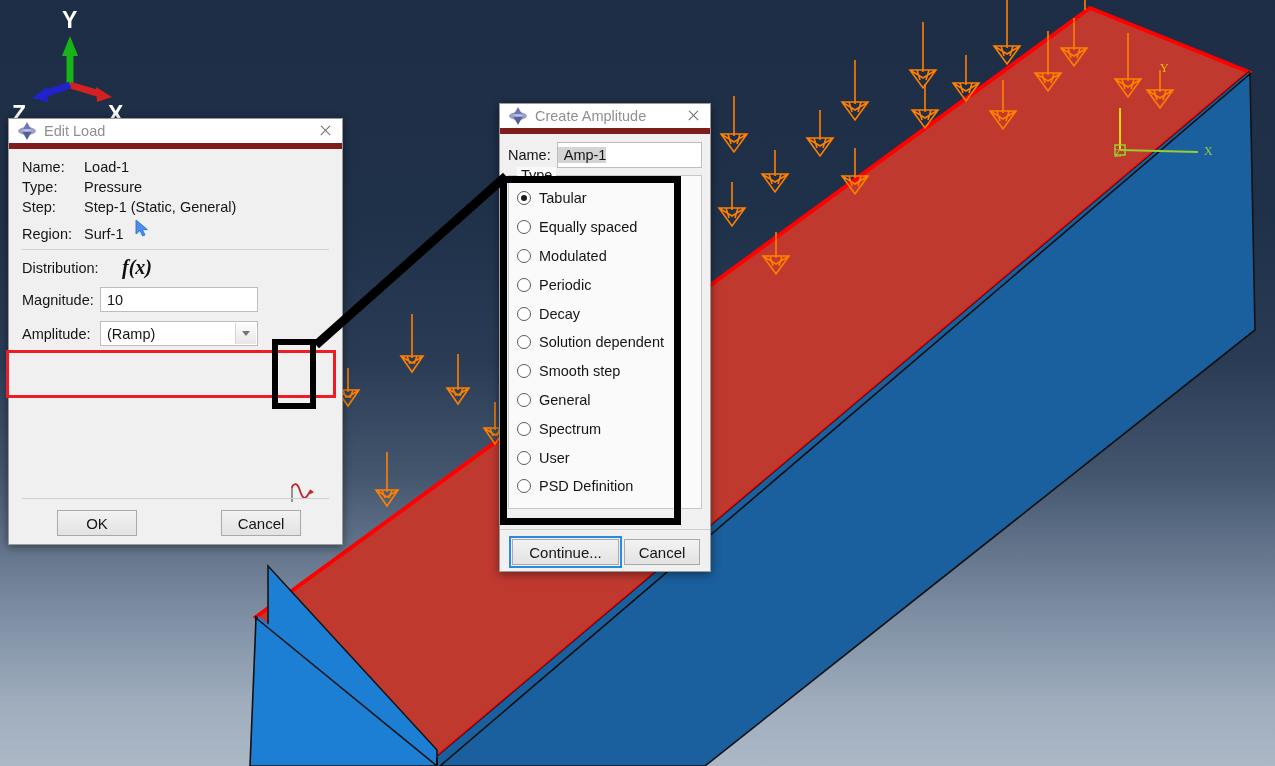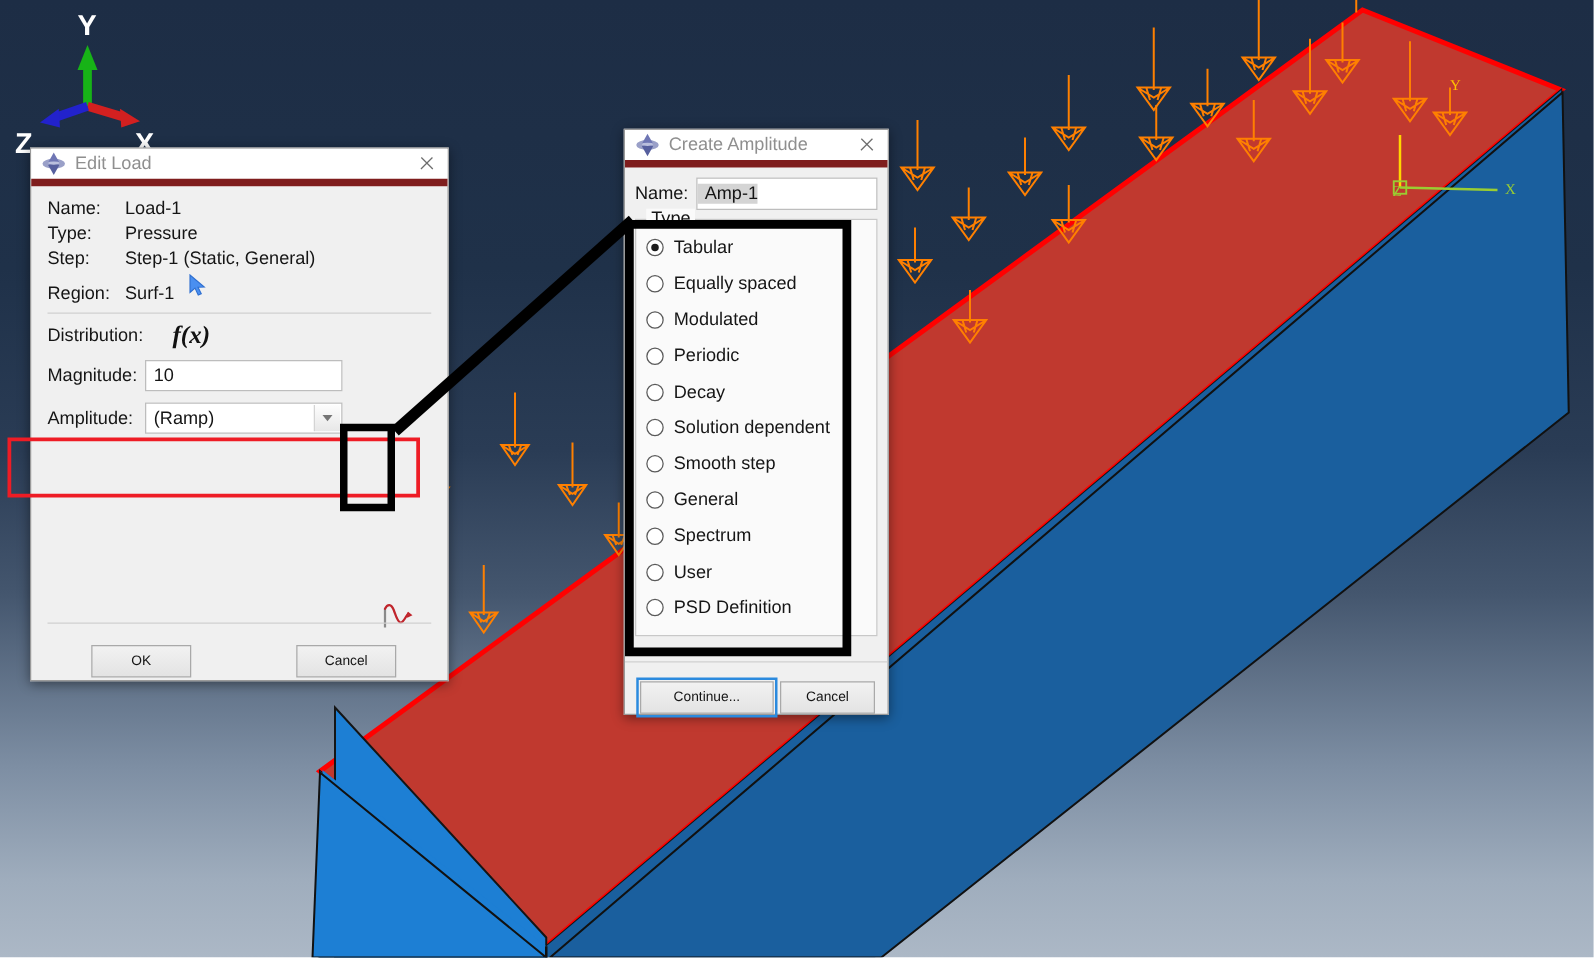--- a/index.html
+++ b/index.html
@@ -97,28 +97,28 @@
     height: 25px; background:#fff; border:1px solid #bdbdbd;
     display:flex; align-items:center;
   }
   .textbox .ctext { font-size: 14.5px; color:#151515; padding-left:6px; }
   .sel-text { background:#d4d4d4; }
 
   .btn {
     height: 26px;
     background: linear-gradient(to bottom,#f2f2f2,#e3e3e3);
     border: 1px solid #a9a9a9;
-    font-size: 11px; color: #151515;
+    font-size: 15px; color: #151515;
     display:flex; align-items:center; justify-content:center;
-    cursor: default; font-family:"Liberation Sans",sans-serif;margin-top:6px;
+    cursor: default; font-family:"Liberation Sans",sans-serif;
   }
   .btn.focus { outline: 2px solid #2b8ade; outline-offset: 1px; }
 
   
-  #edit-load { left: 24px; top: 118px; width: 335px; height: 427px; }
+  #edit-load { left: 8px; top: 118px; width: 335px; height: 427px; }
   #edit-load .body { padding: 10px 13px 0 13px; }
   #edit-load .field-row { margin-bottom: 4px; }
   #edit-load .lbl { width: 62px; }
 
   .fx {
     font-family: "Liberation Serif", serif;
     font-style: italic; font-weight: bold; font-size: 20px; color:#111;
   }
 
   #el-buttons {

